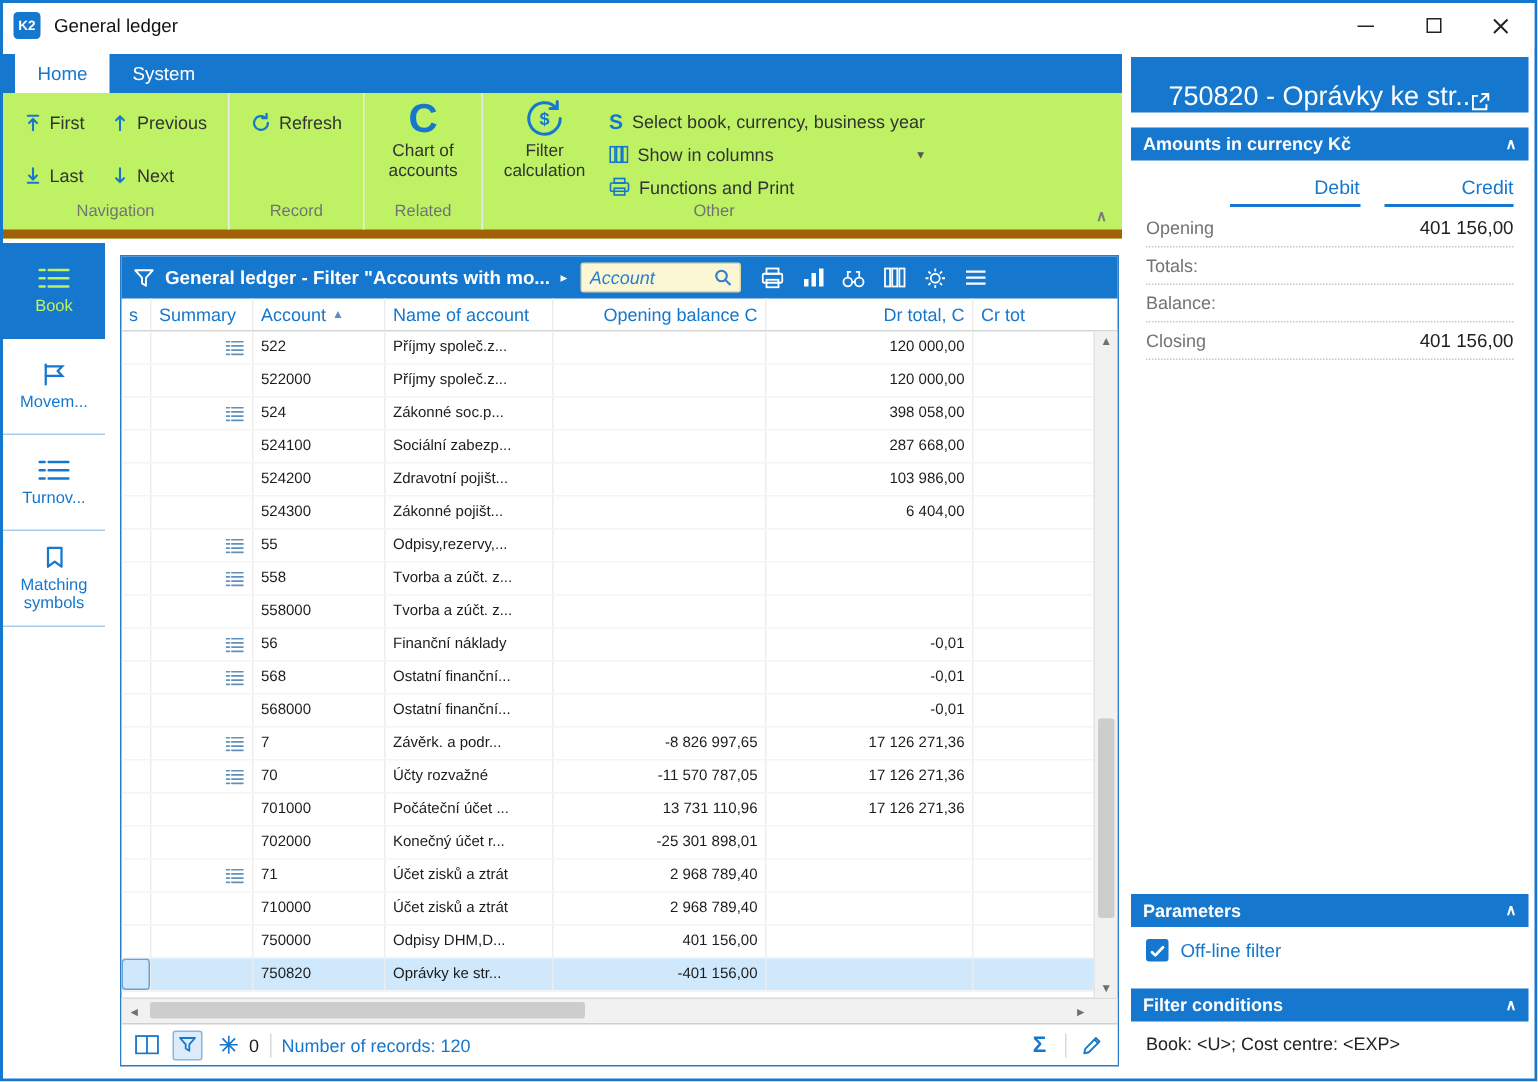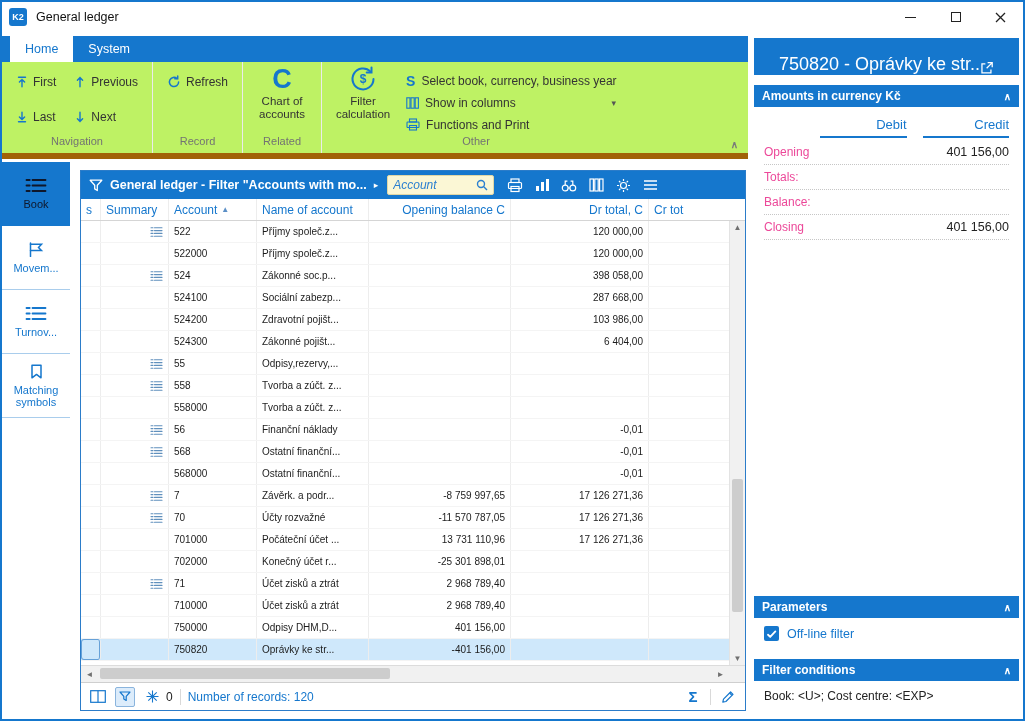--- a/index.html
+++ b/index.html
@@ -41,21 +41,21 @@
   .other-item{display:flex;align-items:center;gap:6px;font-size:12px;color:#333;height:19px;white-space:nowrap}
   .s-glyph{font-size:14px;font-weight:bold;color:#1577cd;width:14px;text-align:center}
   .other-item .dd{margin-left:auto;font-size:9px;color:#555}
   .rib-collapse{position:absolute;right:10px;bottom:3px;font-size:10px;font-weight:bold;color:#7a7a7a}
   .ic-blue{color:#1577cd}
 
   
   .sidebar{position:absolute;left:0;top:160px;width:68px}
   .side-item{min-height:64px;display:flex;flex-direction:column;align-items:center;justify-content:center;gap:5px;border-bottom:1px solid #a9cdec;color:#1577cd;padding:6px 2px;cursor:default}
   .side-item .lbl{font-size:11px;line-height:12px;text-align:center}
-  .side-item.active{background:#1577cd;color:#0f172a;border-bottom-color:#1577cd}
+  .side-item.active{background:#1577cd;color:#bef264;border-bottom-color:#1577cd}
 
   
   .grid{position:absolute;left:78px;top:168px;width:666px;height:541px;border:1px solid #2b7cc9;display:flex;flex-direction:column;background:#fff}
   .g-title{height:28px;background:#1577cd;display:flex;align-items:center;gap:7px;padding:0 8px;color:#fff;flex:0 0 28px}
   .g-title .t{font-size:12.5px;font-weight:bold;white-space:nowrap}
   .g-caret{font-size:9px}
   .search{width:107px;height:20px;background:#fbf7d5;border:1px solid #e0d7a6;border-radius:2px;display:flex;align-items:center;padding:0 5px;gap:4px;margin-left:2px;flex:0 0 107px}
   .search input{flex:1;min-width:0;border:0;background:transparent;font-size:12px;color:#1c5f9e;outline:none;font-family:inherit}
   .search input::placeholder{color:#2a7fd0;font-style:italic}
   .t-icons{display:flex;align-items:center;gap:7px;margin-left:4px;color:#fff}
@@ -92,21 +92,21 @@
   .rp-title{height:37px;background:#1577cd;color:#fff;display:flex;align-items:flex-end;justify-content:space-between;padding:0 25px;font-size:18px;white-space:nowrap;overflow:hidden;flex:0 0 37px}
   .rp-title .tt{overflow:hidden;text-overflow:clip;white-space:nowrap}
   .sec-head{height:22px;background:#1577cd;color:#fff;display:flex;align-items:center;justify-content:space-between;padding:0 8px;font-size:12px;font-weight:bold;margin-top:10px;flex:0 0 22px}
   .chev{font-size:10px;font-weight:bold}
   .amt-body{padding:10px 10px 4px}
   .amt-head{display:flex;align-items:flex-end;margin-bottom:2px}
   .amt-sp{width:56px}
   .amt-col{flex:1;text-align:right;color:#1577cd;font-weight:normal;font-size:13px;border-bottom:2px solid #1577cd;padding-bottom:4px}
   .amt-col + .amt-col{margin-left:16px}
   .amt-row{display:flex;align-items:center;height:25px;border-bottom:1px dotted #c6c6c6;font-size:12.5px;color:#222}
-  .amt-row .lbl{width:56px;color:#ec4899;font-size:12px}
+  .amt-row .lbl{width:56px;color:#737373;font-size:12px}
   .amt-row .dval{flex:1;text-align:right}
   .amt-row .cval{flex:1;text-align:right;margin-left:16px}
   .rp-spacer{flex:1}
   .chk-row{display:flex;align-items:center;gap:8px;padding:8px 10px}
   .chk{width:15px;height:15px;background:#1577cd;border-radius:2px;display:flex;align-items:center;justify-content:center;flex:0 0 15px}
   .chk-lbl{color:#1577cd;font-size:12.5px}
   .fc-body{padding:6px 10px 10px;font-size:12px;color:#222;line-height:18px}
   svg{display:block}
 </style>
 </head>
@@ -502,21 +502,21 @@
   </div>
           <div class="trow">
     <div class="cell c0"></div>
     <div class="cell c1">
       <svg width="13" height="12" viewBox="0 0 13 12" fill="none" stroke="#6090bd" stroke-width="1.1" stroke-linecap="round">
                 <path d="M1 1.8h2M4.5 1.8H12M1 4.6h2M4.5 4.6H12M1 7.4h2M4.5 7.4H12M1 10.2h2M4.5 10.2H12"></path>
               </svg>
     </div>
     <div class="cell c2">7</div>
     <div class="cell c3">Závěrk. a podr...</div>
-    <div class="cell c4 num">-8 759 997,65</div>
+    <div class="cell c4 num">-8 826 997,65</div>
     <div class="cell c5 num">17 126 271,36</div>
     <div class="cell c6"></div>
   </div>
           <div class="trow">
     <div class="cell c0"></div>
     <div class="cell c1">
       <svg width="13" height="12" viewBox="0 0 13 12" fill="none" stroke="#6090bd" stroke-width="1.1" stroke-linecap="round">
                 <path d="M1 1.8h2M4.5 1.8H12M1 4.6h2M4.5 4.6H12M1 7.4h2M4.5 7.4H12M1 10.2h2M4.5 10.2H12"></path>
               </svg>
     </div>

